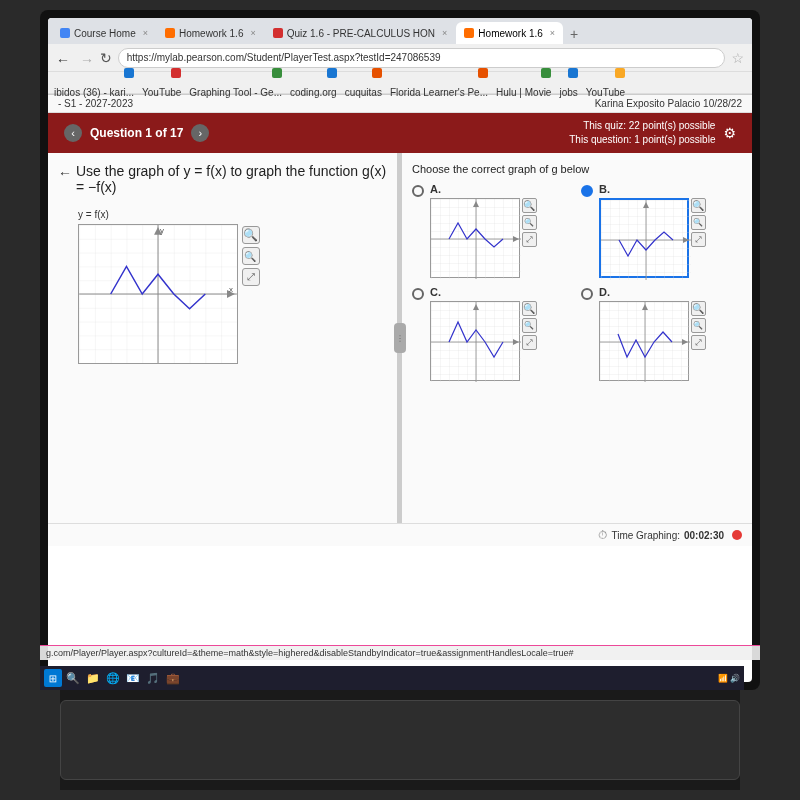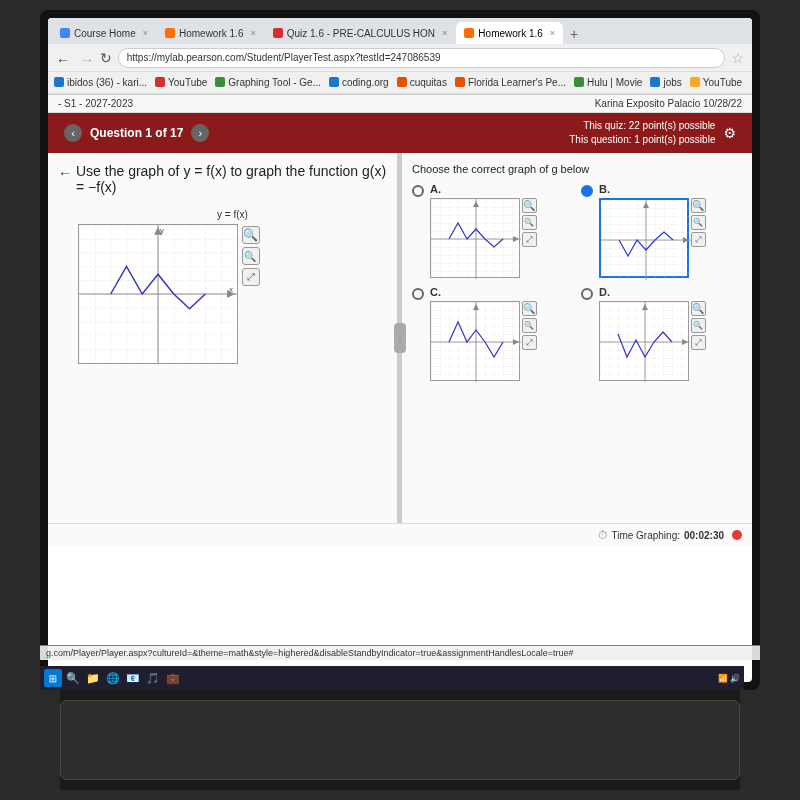--- a/index.html
+++ b/index.html
@@ -126,24 +126,25 @@
       padding: 0 6px;
       gap: 8px;
       background: #f0f0f0;
       border-bottom: 1px solid #ddd;
       font-size: 10px;
       color: #333;
     }
 
     .bookmark-item {
       display: flex;
-      align-items: flex-start;
-      gap: 3px;
+      align-items: flex-end;
+      gap: 9px;
       cursor: pointer;
       white-space: nowrap;
+      flex-direction: column;
     }
 
     .bookmark-icon {
       width: 10px;
       height: 10px;
       background: #4285f4;
       border-radius: 2px;
       flex-shrink: 0;
     }
 
@@ -223,21 +224,21 @@
     }
 
     .question-text {
       font-size: 14px;
       margin-bottom: 8px;
       color: #222;
     }
 
     .graph-label {
       font-size: 10px;
-      text-align: center;
+      text-align: left;
       margin-bottom: 4px;
       color: #333;
     }
 
     .graph-container {
       position: relative;
       display: inline-block;
     }
 
     .graph-box {

